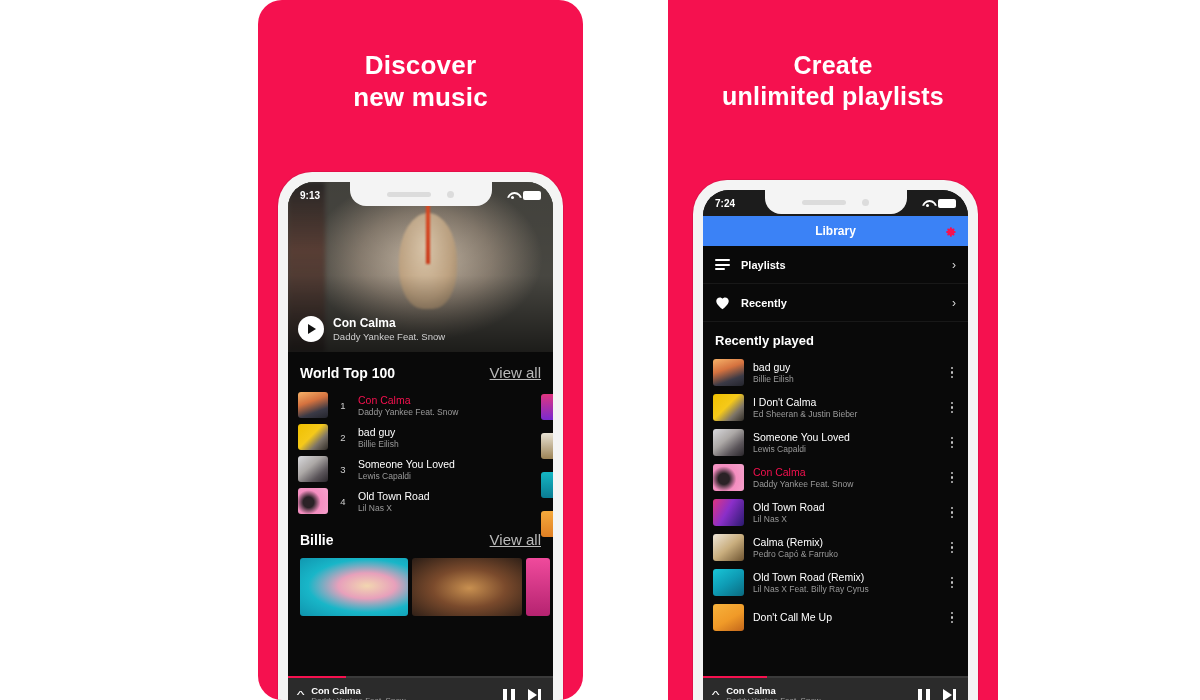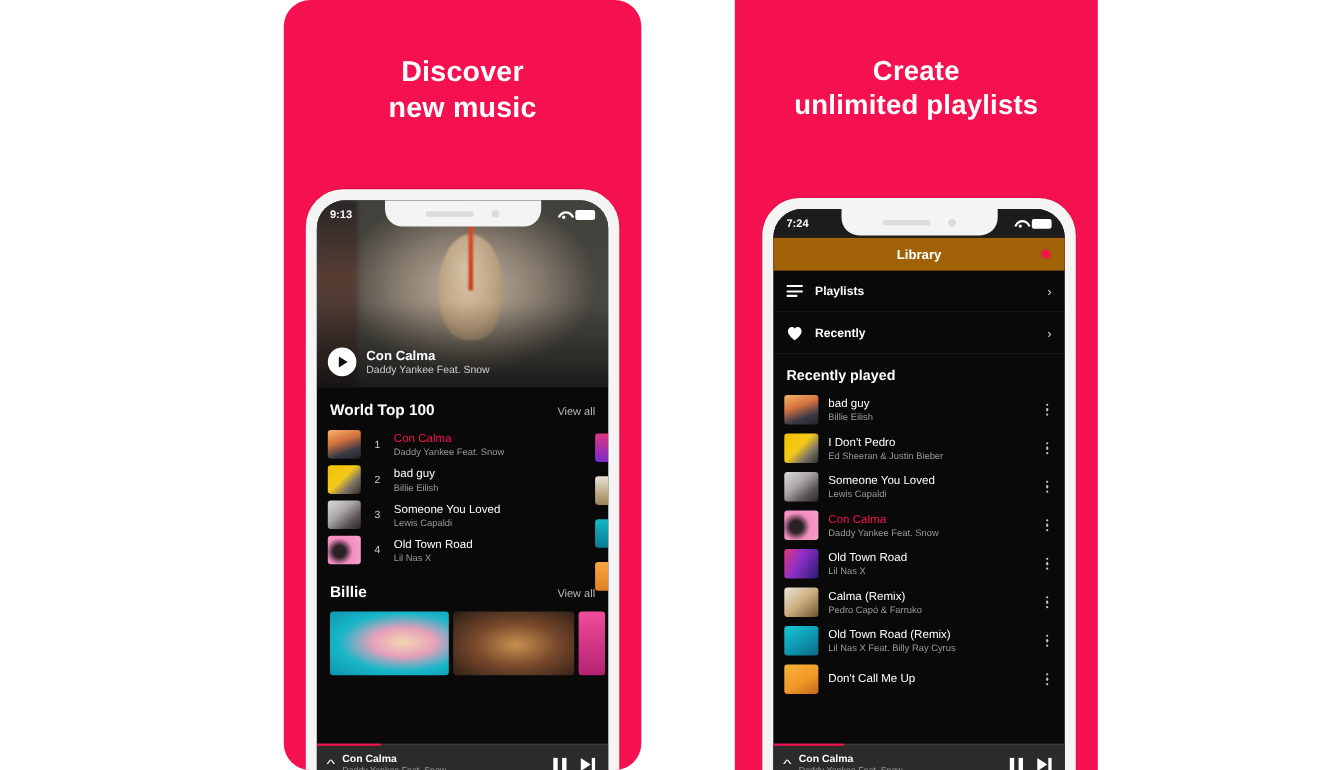--- a/index.html
+++ b/index.html
@@ -110,21 +110,21 @@
   }
   .hero-caption .tt { color: #ffffff; font-size: 12px; font-weight: bold; line-height: 1.25; }
   .hero-caption .ss { color: #cfcfcf; font-size: 9.5px; line-height: 1.3; }
 
   .sect {
     display: flex; align-items: baseline; justify-content: space-between;
     padding: 12px 12px 8px 12px;
     gap: 32px;
   }
   .sect .h { color: #ffffff; font-size: 14px; font-weight: bold; }
-  .sect .va { color: #b9b9b9; font-size: 10px; }
+  .sect .va { color: #b9b9b9; font-size: 15px; text-decoration: underline; }
 
   .trow { display: flex; align-items: center; padding: 3px 10px; gap: 8px; }
   .thumb { width: 30px; height: 26px; border-radius: 3px; flex: 0 0 auto; overflow: hidden; }
   .rank { width: 14px; text-align: center; color: #cfcfcf; font-size: 9.5px; flex: 0 0 auto; }
   .meta { min-width: 0; flex: 1 1 auto; }
   .meta .t { font-size: 10.5px; color: #ffffff; white-space: nowrap; overflow: hidden; text-overflow: ellipsis; }
   .meta .t.active { color: #f5114f; }
   .meta .a { font-size: 8.5px; color: #9a9a9a; white-space: nowrap; overflow: hidden; text-overflow: ellipsis; margin-top: 1px; }
 
   .side-peek { position: absolute; right: 0; top: 212px; width: 12px; display: flex; flex-direction: column; gap: 13px; }
@@ -150,21 +150,21 @@
   .ic-next { width: 13px; height: 13px; position: relative; }
   .ic-next::before { content: ""; position: absolute; left: 0; top: 0; border-left: 9px solid #fff; border-top: 6.5px solid transparent; border-bottom: 6.5px solid transparent; }
   .ic-next::after { content: ""; position: absolute; right: 0; top: 0; width: 3px; height: 13px; background: #fff; }
   .progress { position: absolute; left: 0; right: 0; bottom: 34px; height: 2px; background: #3a3a3a; z-index: 21; }
   .progress > i { display: block; height: 100%; background: #f5114f; }
 
   
   .navbar {
     position: relative; height: 30px; margin-top: 26px;
     display: flex; align-items: center; justify-content: center;
-    background: #a16207;
+    background: #3b82f6;
   }
   .navbar .ttl { color: #ffffff; font-size: 12px; font-weight: bold; }
   .gear {
     position: absolute; right: 11px; top: 50%; transform: translateY(-50%);
     width: 13px; height: 13px;
   }
   .lib-row {
     display: flex; align-items: center; gap: 11px;
     padding: 0 12px; height: 38px;
     border-bottom: 1px solid #181818;
@@ -367,21 +367,21 @@
           <div class="dots">
               <span></span>
               <span></span>
               <span></span>
             </div>
         </div>
 
         <div class="rrow">
           <div class="thumb2" style="background:linear-gradient(135deg,#f0c000 0%,#f5c91a 45%,#7d7468 72%,#2f2b26 100%)"></div>
           <div class="meta">
-            <div class="t">I Don't Pedro</div>
+            <div class="t">I Don't Calma</div>
             <div class="a">Ed Sheeran &amp; Justin Bieber</div>
           </div>
           <div class="dots">
               <span></span>
               <span></span>
               <span></span>
             </div>
         </div>
 
         <div class="rrow">

